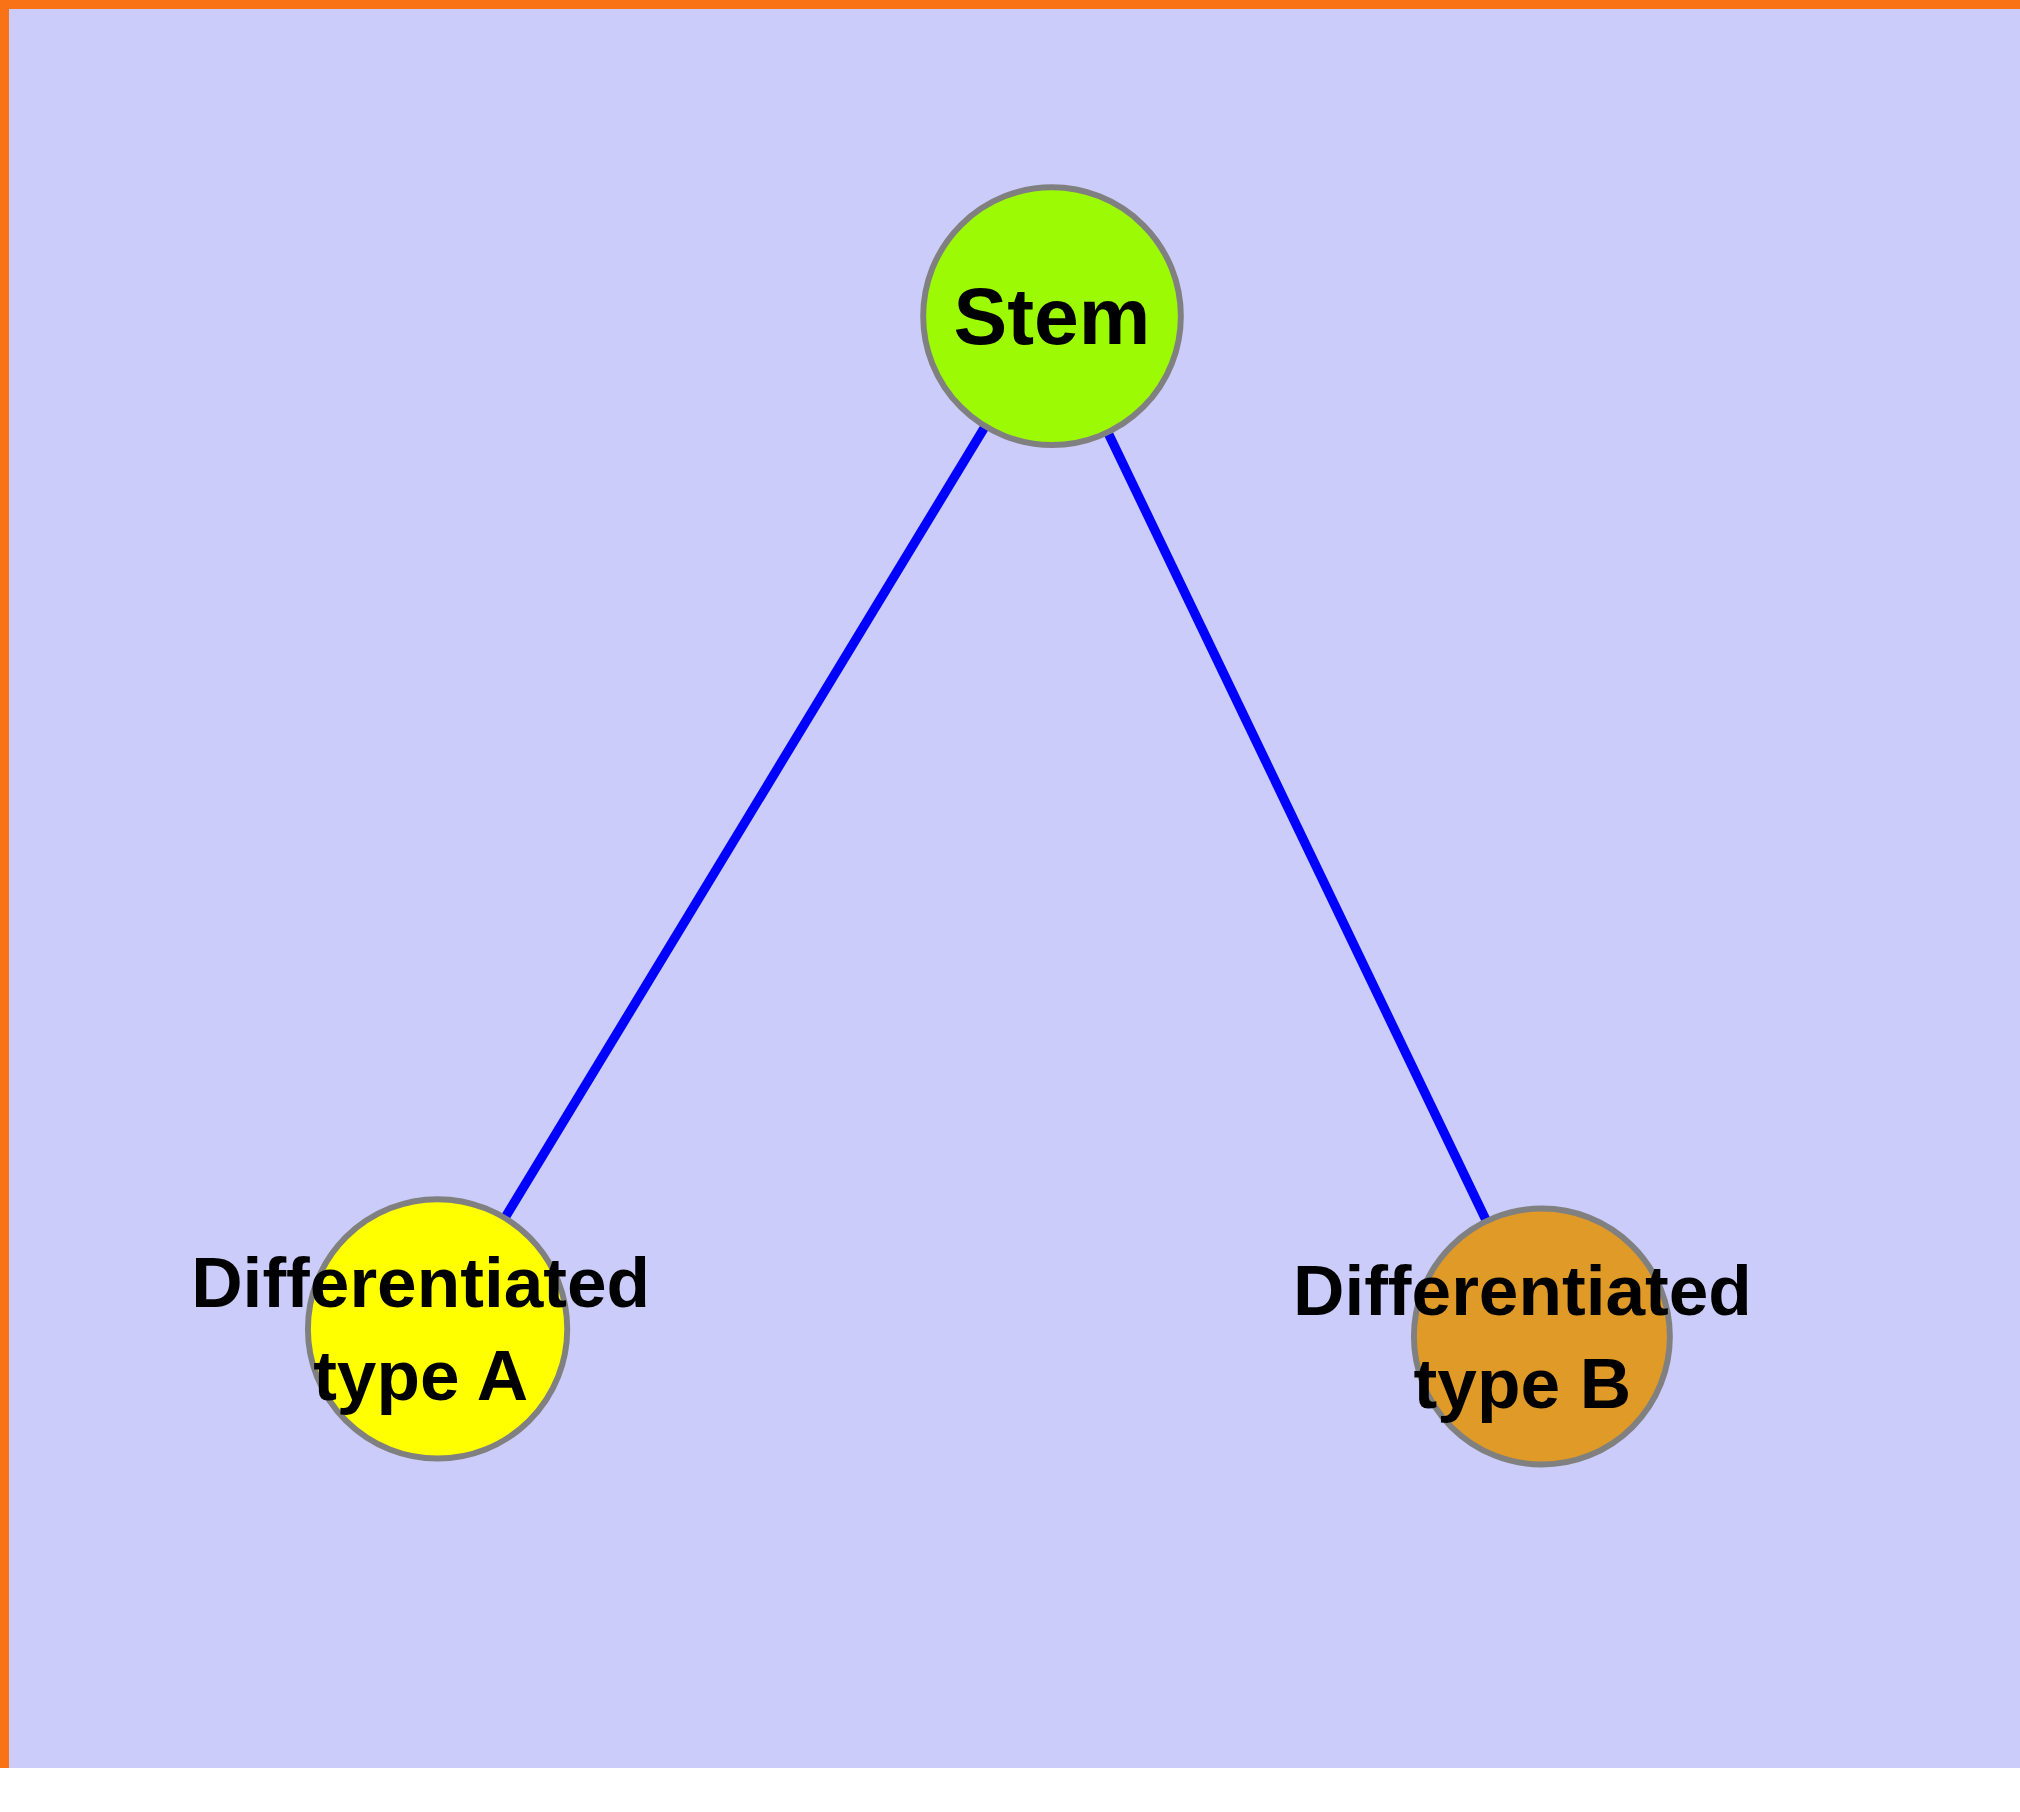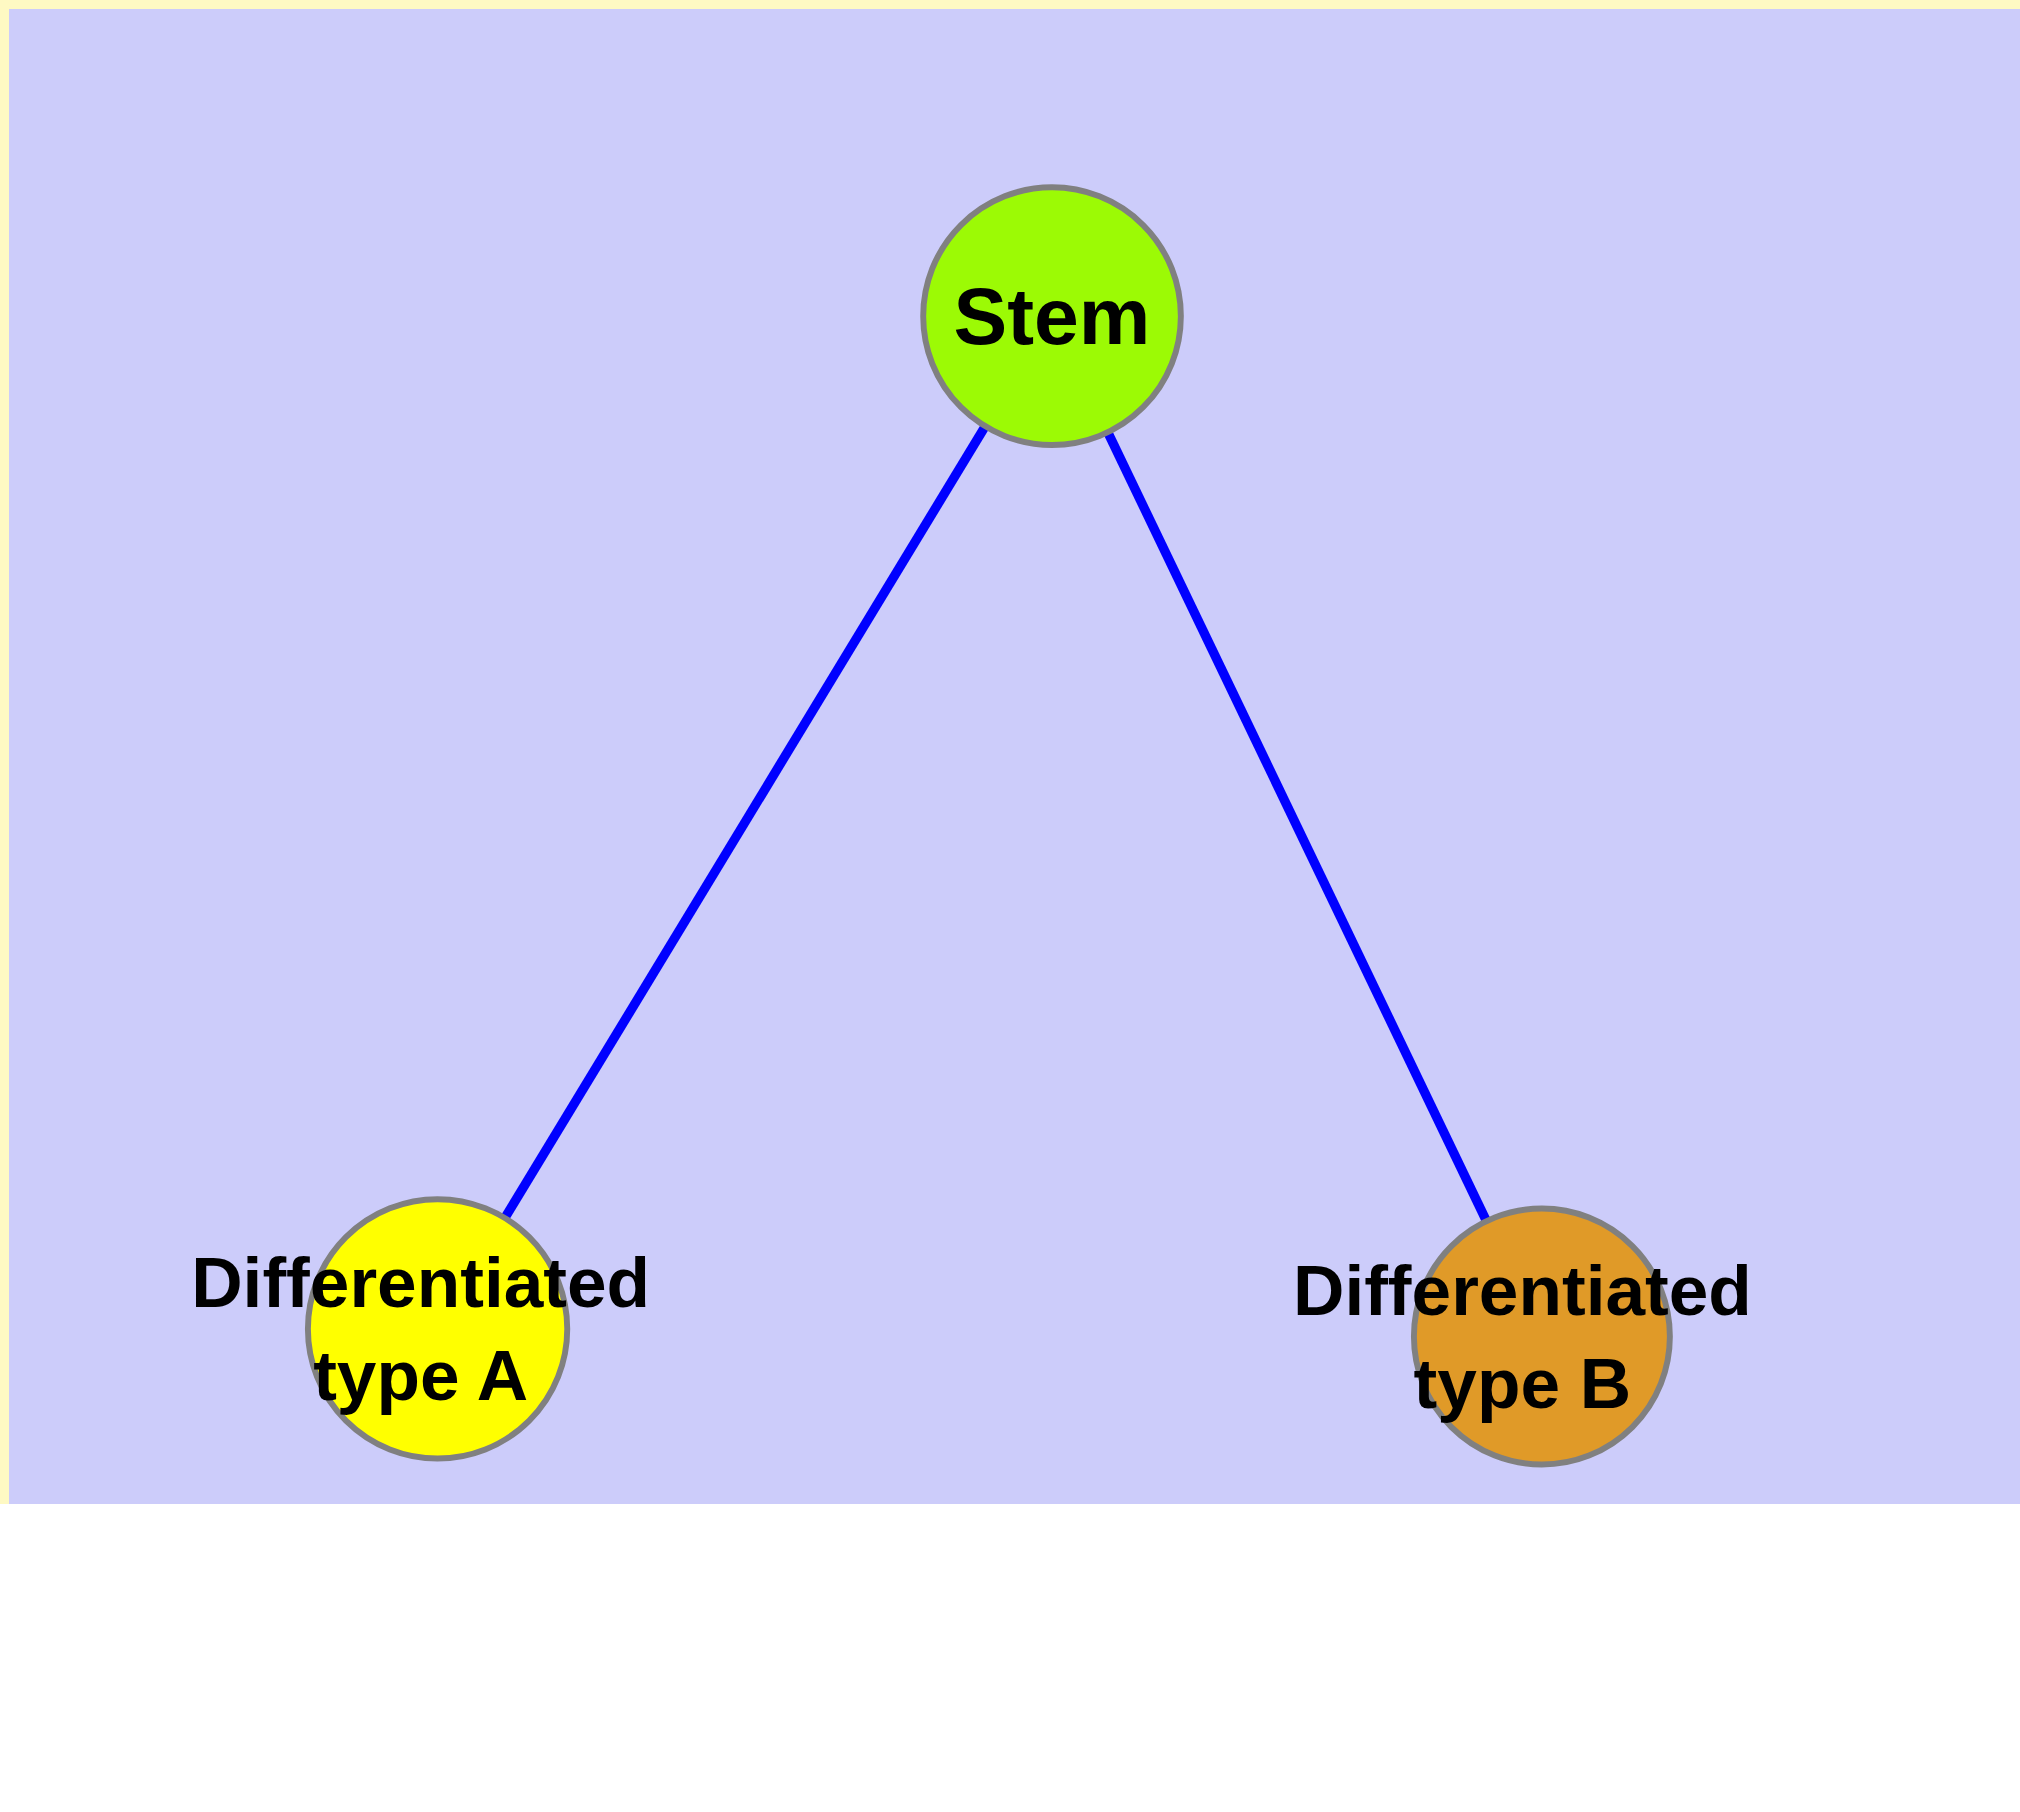--- a/index.html
+++ b/index.html
@@ -7,23 +7,23 @@
     margin: 0;
     padding: 0;
     background: #ffffff;
   }
   body {
     font-family: "Liberation Sans", sans-serif;
   }
   #canvas {
     position: relative;
     width: 2021px;
-    height: 1504px;
+    height: 1768px;
     overflow: hidden;
-    background: #fef9c3;
+    background: #f97316;
   }
   #plot-bg {
     position: absolute;
     left: 8.5px;
     top: 8.5px;
     width: 2012px;
     height: 1804px;
     background: #ccccfa;
   }
   #graph-svg {

